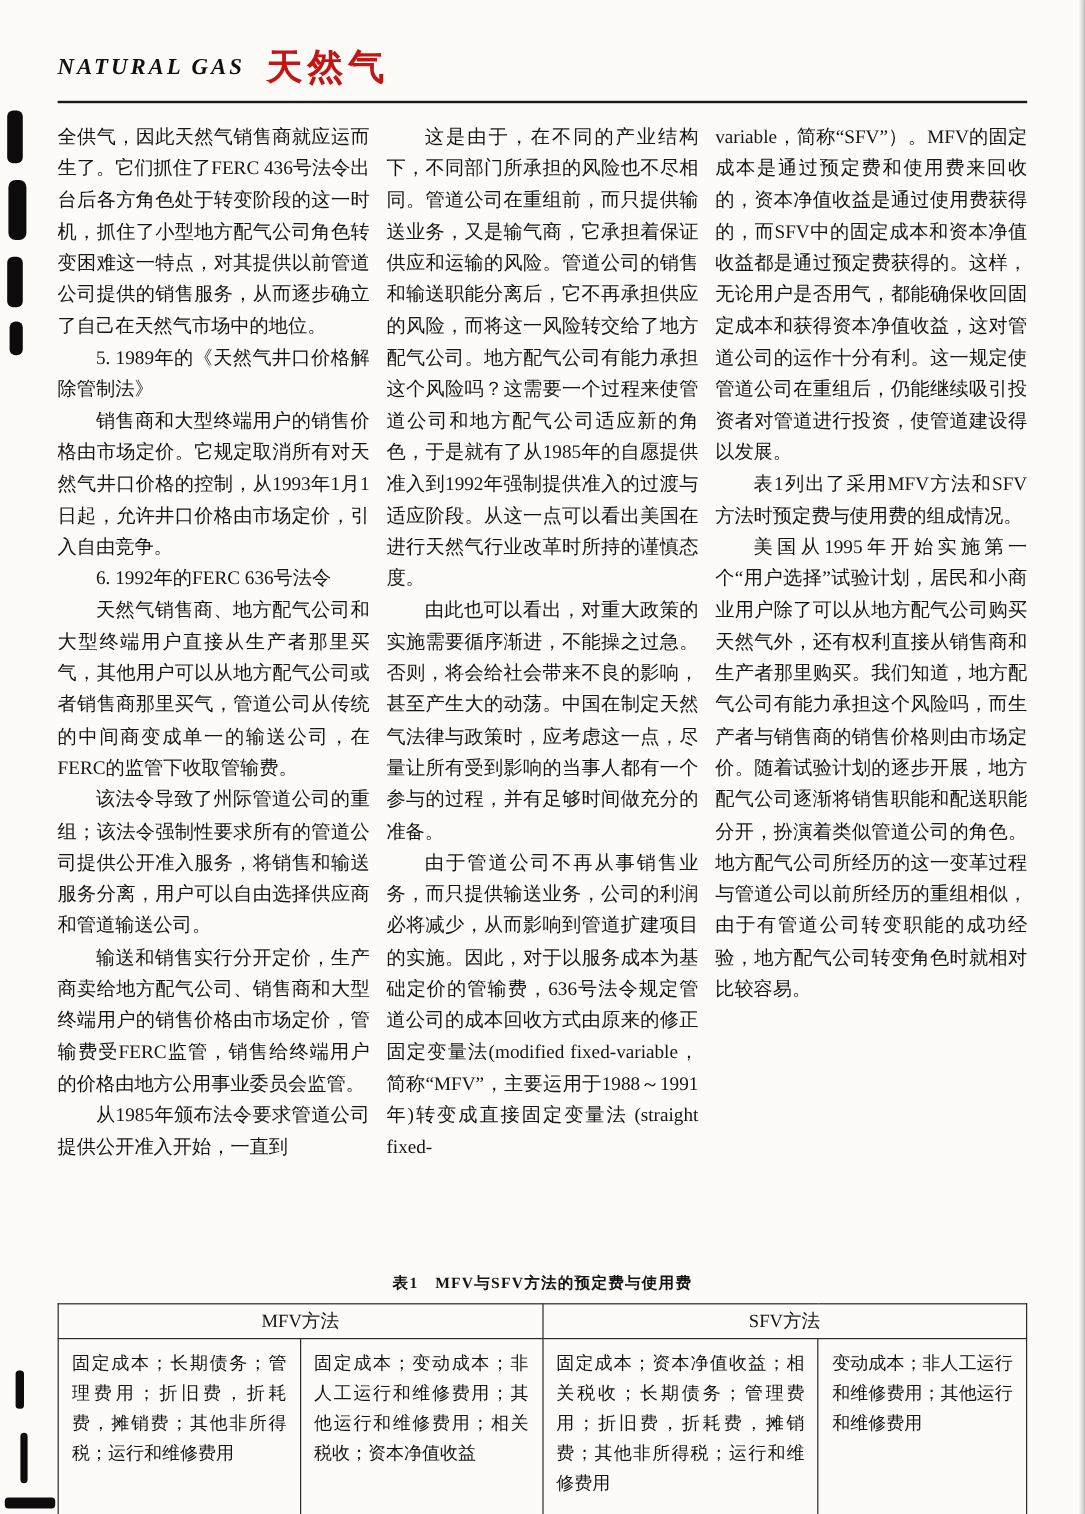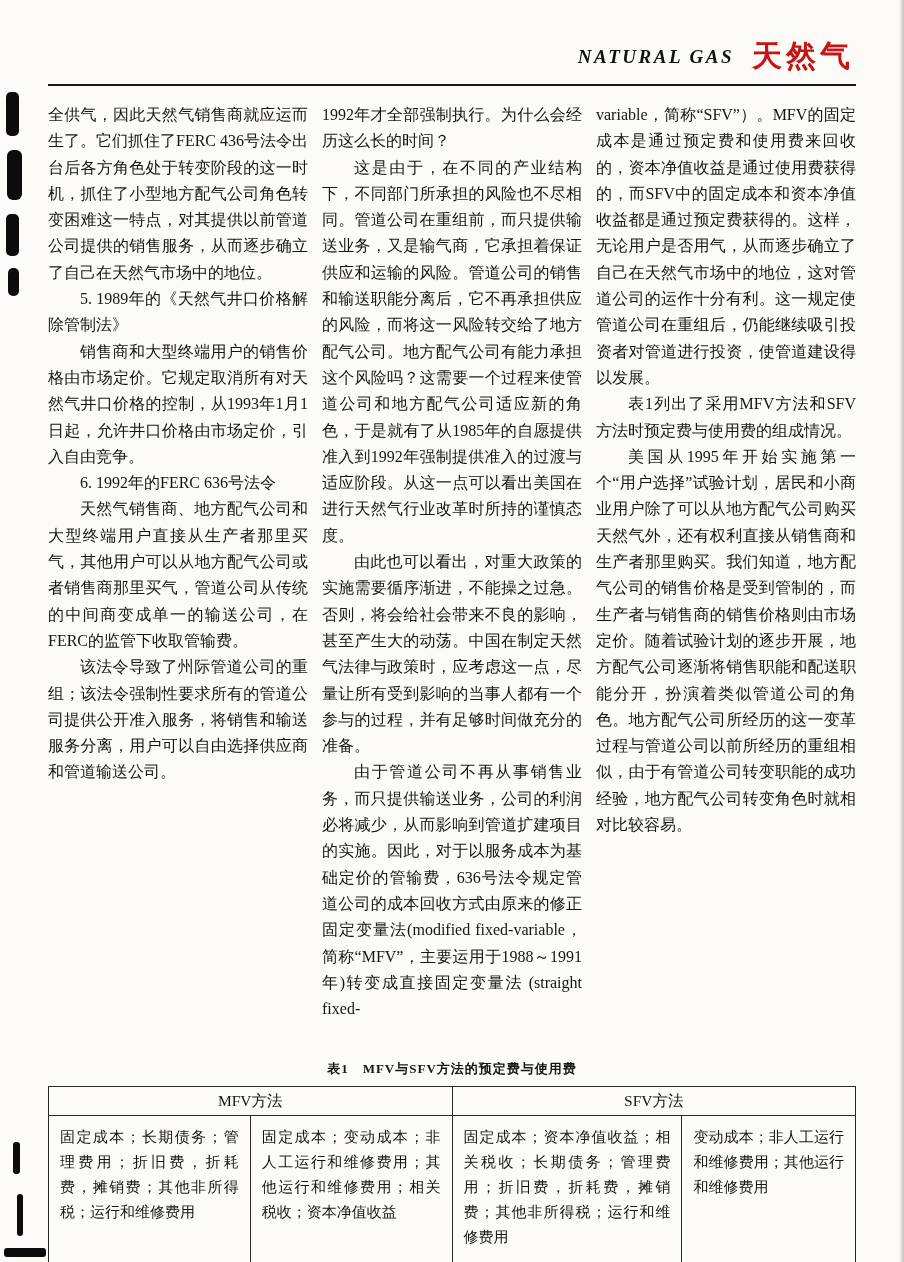--- a/index.html
+++ b/index.html
@@ -9,21 +9,21 @@
     margin:0 auto;
     background:#fcfbf8;
     font-family:"Liberation Serif", serif;
     color:#151515;
     overflow:hidden;
     box-shadow:0 0 8px rgba(0,0,0,.4);
   }
   .content { position:absolute; left:48px; top:36px; width:808px; }
 
   
-  .page-header { text-align:right; padding-right:2px; white-space:nowrap; }
+  .page-header { padding-right:2px; white-space:nowrap; }
   .journal-en {
     font-style:italic; font-weight:bold;
     font-size:19px; letter-spacing:2.5px;
     color:#111; vertical-align:middle;
   }
   .journal-zh {
     font-weight:bold; font-size:30px;
     color:#c41414; margin-left:14px;
     vertical-align:middle; letter-spacing:4px;
   }
@@ -102,33 +102,34 @@
 
     <main class="columns">
 
       <section class="col">
         <p class="para no-indent">全供气，因此天然气销售商就应运而生了。它们抓住了FERC 436号法令出台后各方角色处于转变阶段的这一时机，抓住了小型地方配气公司角色转变困难这一特点，对其提供以前管道公司提供的销售服务，从而逐步确立了自己在天然气市场中的地位。</p>
         <p class="para heading">5. 1989年的《天然气井口价格解除管制法》</p>
         <p class="para">销售商和大型终端用户的销售价格由市场定价。它规定取消所有对天然气井口价格的控制，从1993年1月1日起，允许井口价格由市场定价，引入自由竞争。</p>
         <p class="para heading">6. 1992年的FERC 636号法令</p>
         <p class="para">天然气销售商、地方配气公司和大型终端用户直接从生产者那里买气，其他用户可以从地方配气公司或者销售商那里买气，管道公司从传统的中间商变成单一的输送公司，在FERC的监管下收取管输费。</p>
         <p class="para">该法令导致了州际管道公司的重组；该法令强制性要求所有的管道公司提供公开准入服务，将销售和输送服务分离，用户可以自由选择供应商和管道输送公司。</p>
+        <p class="para">输送和销售实行分开定价，生产商卖给地方配气公司、销售商和大型终端用户的销售价格由市场定价，管输费受FERC监管，销售给终端用户的价格由地方公用事业委员会监管。</p>
+        <p class="para">从1985年颁布法令要求管道公司提供公开准入开始，一直到</p>
       </section>
 
       <section class="col">
-        <p class="para no-indent">1992年才全部强制执行。为什么会经历这么长的时间？</p>
         <p class="para">这是由于，在不同的产业结构下，不同部门所承担的风险也不尽相同。管道公司在重组前，而只提供输送业务，又是输气商，它承担着保证供应和运输的风险。管道公司的销售和输送职能分离后，它不再承担供应的风险，而将这一风险转交给了地方配气公司。地方配气公司有能力承担这个风险吗？这需要一个过程来使管道公司和地方配气公司适应新的角色，于是就有了从1985年的自愿提供准入到1992年强制提供准入的过渡与适应阶段。从这一点可以看出美国在进行天然气行业改革时所持的谨慎态度。</p>
         <p class="para">由此也可以看出，对重大政策的实施需要循序渐进，不能操之过急。否则，将会给社会带来不良的影响，甚至产生大的动荡。中国在制定天然气法律与政策时，应考虑这一点，尽量让所有受到影响的当事人都有一个参与的过程，并有足够时间做充分的准备。</p>
         <p class="para">由于管道公司不再从事销售业务，而只提供输送业务，公司的利润必将减少，从而影响到管道扩建项目的实施。因此，对于以服务成本为基础定价的管输费，636号法令规定管道公司的成本回收方式由原来的修正固定变量法(modified fixed-variable，简称“MFV”，主要运用于1988～1991年)转变成直接固定变量法 (straight fixed-</p>
       </section>
 
       <section class="col">
-        <p class="para no-indent">variable，简称“SFV”）。MFV的固定成本是通过预定费和使用费来回收的，资本净值收益是通过使用费获得的，而SFV中的固定成本和资本净值收益都是通过预定费获得的。这样，无论用户是否用气，从而逐步确立了自己在天然气市场中的地位，这对管道公司的运作十分有利。这一规定使管道公司在重组后，仍能继续吸引投资者对管道进行投资，使管道建设得以发展。</p>
+        <p class="para no-indent">variable，简称“SFV”）。MFV的固定成本是通过预定费和使用费来回收的，资本净值收益是通过使用费获得的，而SFV中的固定成本和资本净值收益都是通过预定费获得的。这样，无论用户是否用气，都能确保收回固定成本和获得资本净值收益，这对管道公司的运作十分有利。这一规定使管道公司在重组后，仍能继续吸引投资者对管道进行投资，使管道建设得以发展。</p>
         <p class="para">表1列出了采用MFV方法和SFV方法时预定费与使用费的组成情况。</p>
-        <p class="para">美国从1995年开始实施第一个“用户选择”试验计划，居民和小商业用户除了可以从地方配气公司购买天然气外，还有权利直接从销售商和生产者那里购买。我们知道，地方配气公司的销售价格是受到管制的，而生产者与销售商的销售价格则由市场定价。随着试验计划的逐步开展，地方配气公司逐渐将销售职能和配送职能分开，扮演着类似管道公司的角色。地方配气公司所经历的这一变革过程与管道公司以前所经历的重组相似，由于有管道公司转变职能的成功经验，地方配气公司转变角色时就相对比较容易。</p>
+        <p class="para">美国从1995年开始实施第一个“用户选择”试验计划，居民和小商业用户除了可以从地方配气公司购买天然气外，还有权利直接从销售商和生产者那里购买。我们知道，地方配气公司有能力承担这个风险吗，而生产者与销售商的销售价格则由市场定价。随着试验计划的逐步开展，地方配气公司逐渐将销售职能和配送职能分开，扮演着类似管道公司的角色。地方配气公司所经历的这一变革过程与管道公司以前所经历的重组相似，由于有管道公司转变职能的成功经验，地方配气公司转变角色时就相对比较容易。</p>
       </section>
 
     </main>
 
     <div class="table-area">
       <div class="table-title">表1　MFV与SFV方法的预定费与使用费</div>
       <table class="data-table">
         <colgroup>
           <col style="width:25%">
           <col style="width:25%">

